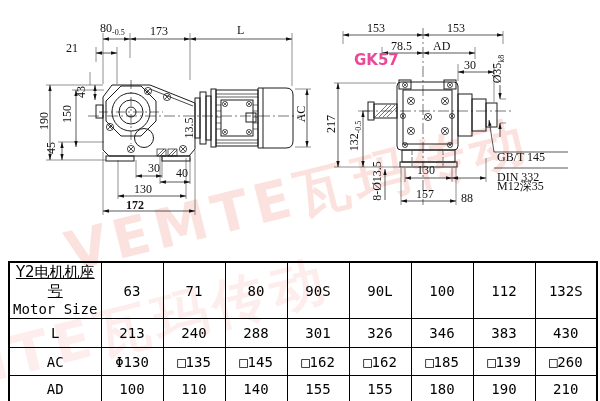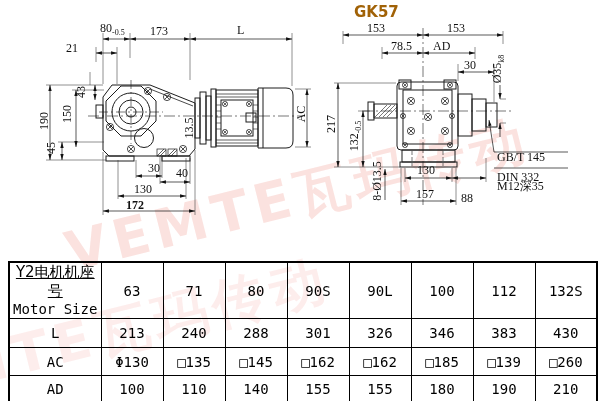--- a/index.html
+++ b/index.html
@@ -3,21 +3,21 @@
 <meta charset="utf-8">
 <style>
   html,body{margin:0;padding:0;background:#fff;}
   #stage{position:relative;width:600px;height:401px;background:#ffffff;overflow:hidden;
          font-family:"Liberation Serif",serif;color:#1a1a1a;}
   svg{position:absolute;left:0;top:0;}
   .dim{position:absolute;font:12px "Liberation Serif",serif;color:#111;white-space:nowrap;line-height:1;}
   .vdim{position:absolute;font:12px "Liberation Serif",serif;color:#111;white-space:nowrap;line-height:1;
         transform:translate(-50%,-50%) rotate(-90deg);}
   .s{font-size:8px;vertical-align:-3px;}
-  .title{position:absolute;font:600 15px "DejaVu Sans",sans-serif;color:#a16207;}
+  .title{position:absolute;font:600 15px "DejaVu Sans",sans-serif;color:#ec4899;margin-top:48px;}
   .note{position:absolute;font:12px "Liberation Serif",serif;color:#111;white-space:nowrap;}
   .wm{position:absolute;font:bold 54px "DejaVu Sans",sans-serif;color:rgba(236,110,95,0.20);
       letter-spacing:6px;white-space:nowrap;pointer-events:none;transform:rotate(-14deg);}
   .wm2{position:absolute;font:bold 54px "DejaVu Sans",sans-serif;color:rgba(236,110,95,0.12);
       letter-spacing:6px;white-space:nowrap;pointer-events:none;transform:rotate(-14deg);}
   table.mt{position:absolute;left:8px;top:261px;width:588px;border-collapse:collapse;table-layout:fixed;
            font-family:"DejaVu Sans Mono",monospace;color:#000;}
   table.mt td{border:1px solid #000;text-align:center;vertical-align:middle;padding:0;font-size:14px;}
   table.mt{border:2px solid #000;}
   td.hd{font-size:14px;line-height:1.25;}

